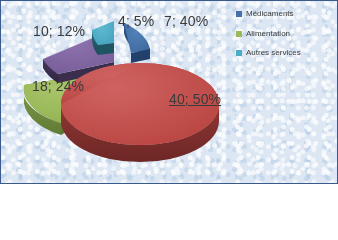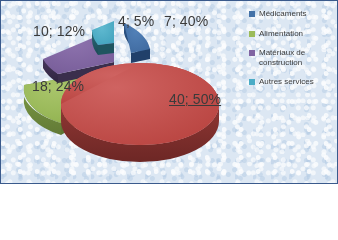--- a/index.html
+++ b/index.html
@@ -37,21 +37,21 @@
   #pie-svg{position:absolute;left:0;top:0;}
   .slice-label{
     position:absolute;
     font-size:14px;
     color:#3b3b3b;
     letter-spacing:.1px;
     white-space:nowrap;
     font-family:"Liberation Sans", sans-serif;
   }
   #legend{
-    position:absolute;left:248px;top:8px;width:84px;height:168px;
+    position:absolute;left:235px;top:8px;width:84px;height:168px;
   }
   .legend-item{
     display:flex;align-items:flex-start;
     margin-bottom:10px;
   }
   .legend-swatch{
     width:6px;height:6px;flex:0 0 6px;margin-top:2px;margin-right:4px;
     display:block;
   }
   .legend-text{
@@ -163,24 +163,20 @@
       <span class="legend-swatch" style="background:#4472a8"></span>
       <span class="legend-text">Médicaments</span>
     </div>
 
 
     <div class="legend-item">
       <span class="legend-swatch" style="background:#9bbb59"></span>
       <span class="legend-text">Alimentation</span>
     </div>
 
-    <div class="legend-item">
-      <span class="legend-swatch" style="background:#8064a2"></span>
-      <span class="legend-text">Matériaux de construction</span>
-    </div>
 
     <div class="legend-item">
       <span class="legend-swatch" style="background:#4bacc6"></span>
       <span class="legend-text">Autres services</span>
     </div>
 
   </div>
 </div>
 
 </body></html>

